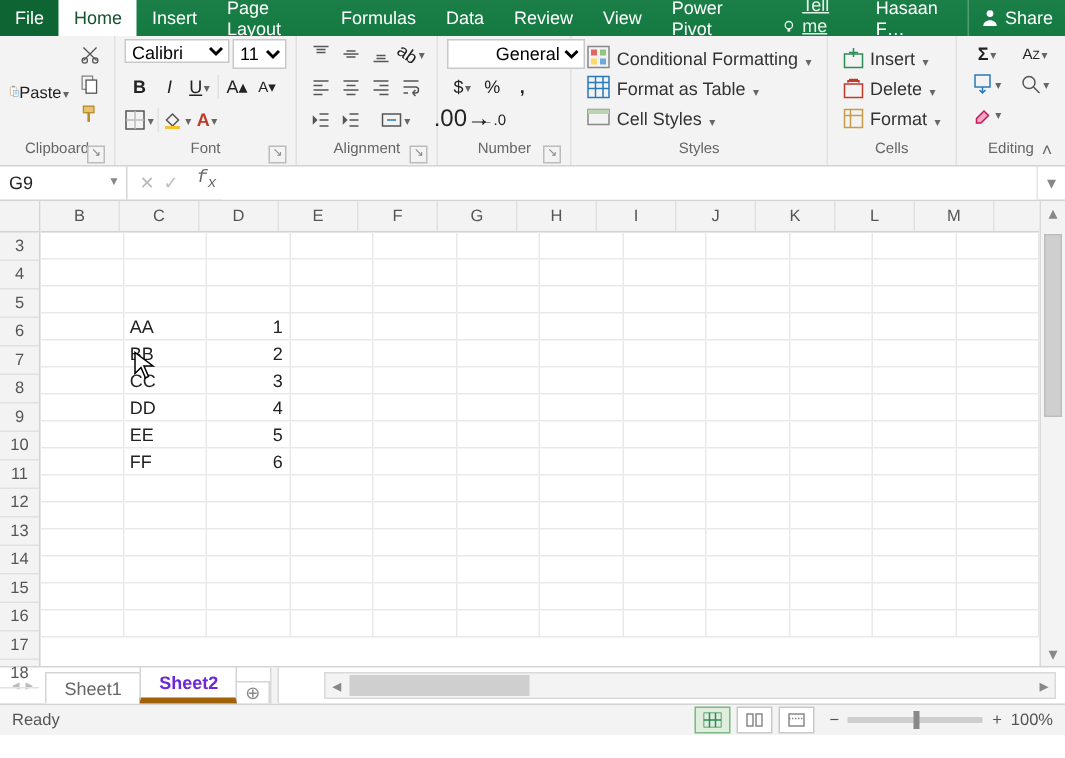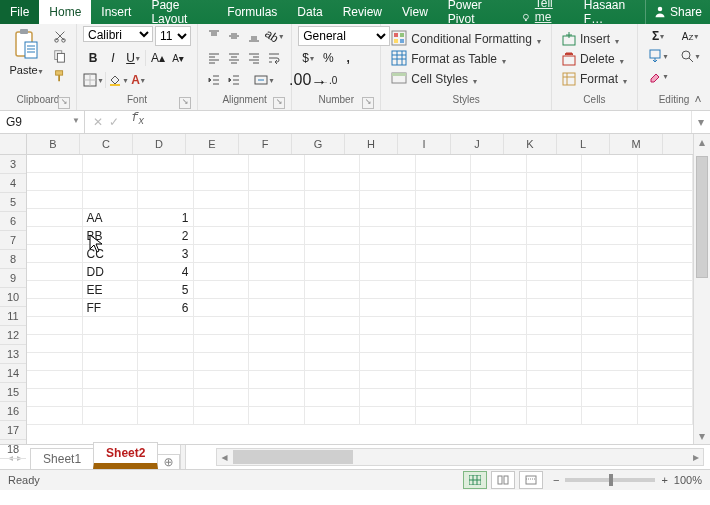--- a/index.html
+++ b/index.html
@@ -18,25 +18,25 @@
 .group .body{flex:1;display:flex;gap:4px;}
 .group .label{height:16px;text-align:center;font-size:10px;color:#666;position:relative;}
 .group .label .launcher{position:absolute;right:0;bottom:1px;width:10px;height:10px;border:1px solid #bcbcbc;font-size:8px;line-height:8px;color:#888;}
 .btn{display:flex;align-items:flex-end;height:20px;padding:0 4px;gap:4px;font-size:12px;color:#333;white-space:nowrap;}
 .vcol{display:flex;flex-direction:column;justify-content:flex-start;gap:0;}
 .iconbtn{width:20px;height:20px;display:flex;align-items:center;justify-content:center;}
 .sep{width:1px;background:#e1e1e1;margin:2px 2px;}
 .dd{font-size:8px;color:#666;margin-left:1px;}
 .ribbon-collapse{position:absolute;right:4px;bottom:2px;width:16px;height:16px;display:flex;align-items:center;justify-content:center;color:#666;}
 
-.paste-big{display:flex;flex-direction:column;align-items:center;width:40px;padding-top:2px}
+.paste-big{display:flex;flex-direction:row;align-items:center;width:40px;padding-top:2px}
 .paste-big .lbl{font-size:11px;margin-top:2px;}
 select.fontname{width:70px;height:16px;font-size:12px;border:1px solid #c8c8c8;background:#fff;}
 select.fontsize{width:36px;height:20px;font-size:12px;border:1px solid #c8c8c8;background:#fff;}
-.numfmt{width:92px;height:20px;font-size:12px;border:1px solid #c8c8c8;background:#fff;}
+.numfmt{width:92px;height:20px;font-size:12px;border:1px solid #c8c8c8;background:#fff;text-align:right;}
 
 .namebox-row{height:22px;border-bottom:1px solid #d4d4d4;display:flex;align-items:stretch;background:#fff;}
 .namebox{width:72px;border-right:1px solid #d4d4d4;display:flex;align-items:center;padding:0 6px;font-size:12px;position:relative;}
 .namebox .dd2{position:absolute;right:4px;top:5px;font-size:8px;color:#888;}
 .fx-controls{display:flex;align-items:center;gap:6px;padding:0 8px;color:#bbb;}
 .fx-label{font-style:italic;font-family:Liberation Mono, monospace;color:#666;padding:0 4px;}
 .formula-input{flex:1;border:none;outline:none;font-size:12px;padding:0 4px;}
 .fbar-expand{width:18px;display:flex;align-items:center;justify-content:center;border-left:1px solid #e4e4e4;color:#888;}
 
 .grid-wrap{position:relative;height:310px;display:flex;}
@@ -54,21 +54,21 @@
 .vscroll .thumb{position:absolute;left:2px;right:2px;top:22px;height:120px;background:#cfcfcf;border:1px solid #bdbdbd;}
 .vscroll .arrow{position:absolute;left:0;right:0;height:16px;display:flex;align-items:center;justify-content:center;color:#888;}
 
 .cursor{position:absolute;pointer-events:none;}
 
 .sheetbar{height:24px;border-top:1px solid #d4d4d4;background:#fff;display:flex;align-items:stretch;}
 .sheet-nav{display:flex;align-items:center;gap:4px;padding:0 8px;color:#bbb;}
 .sheet-nav span{font-size:10px;}
 .sheet-tabs{display:flex;align-items:flex-end;}
 .sheet-tab{padding:3px 12px;font-size:12px;border:1px solid #d4d4d4;border-bottom:none;background:#fff;color:#666;margin-right:-1px;}
-.sheet-tab.active{border-bottom:6px solid #a16207;color:#b91c1c;font-weight:600;background:#fff;}
+.sheet-tab.active{border-bottom:4px solid #a16207;color:#6d28d9;font-weight:600;background:#fff;}
 .addsheet{width:22px;display:flex;align-items:center;justify-content:center;color:#888;border:1px solid #d4d4d4;border-bottom:none;border-left:none;}
 .hscroll{flex:1;margin:3px 6px 3px 30px;border:1px solid #d9d9d9;background:#f3f3f3;position:relative;}
 .hscroll .arrow{position:absolute;top:0;bottom:0;width:14px;display:flex;align-items:center;justify-content:center;color:#888;}
 .hscroll .thumb{position:absolute;top:1px;bottom:1px;left:16px;width:120px;background:#cfcfcf;}
 .sheetbar-split{width:4px;background:#f3f3f3;border-left:1px solid #d9d9d9;border-right:1px solid #d9d9d9;}
 
 .status{height:20px;background:#f3f3f3;border-top:1px solid #d4d4d4;display:flex;align-items:center;font-size:11px;color:#555;padding:0 8px;}
 .status .spacer{flex:1;}
 .viewbtn{width:22px;height:16px;border:1px solid #c8c8c8;margin-left:4px;display:flex;align-items:center;justify-content:center;background:#fff;}
 .viewbtn.active{background:#dfeedd;border-color:#7fb883;}

